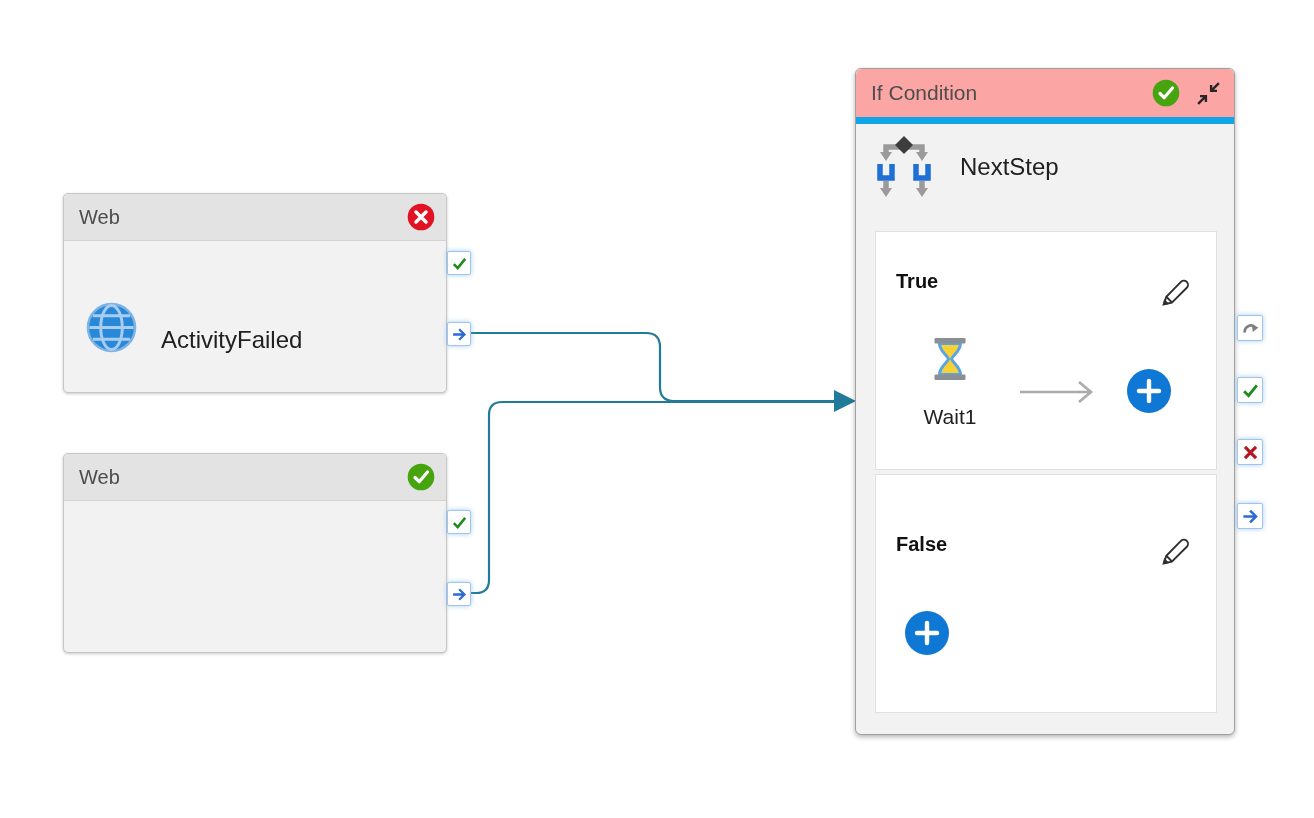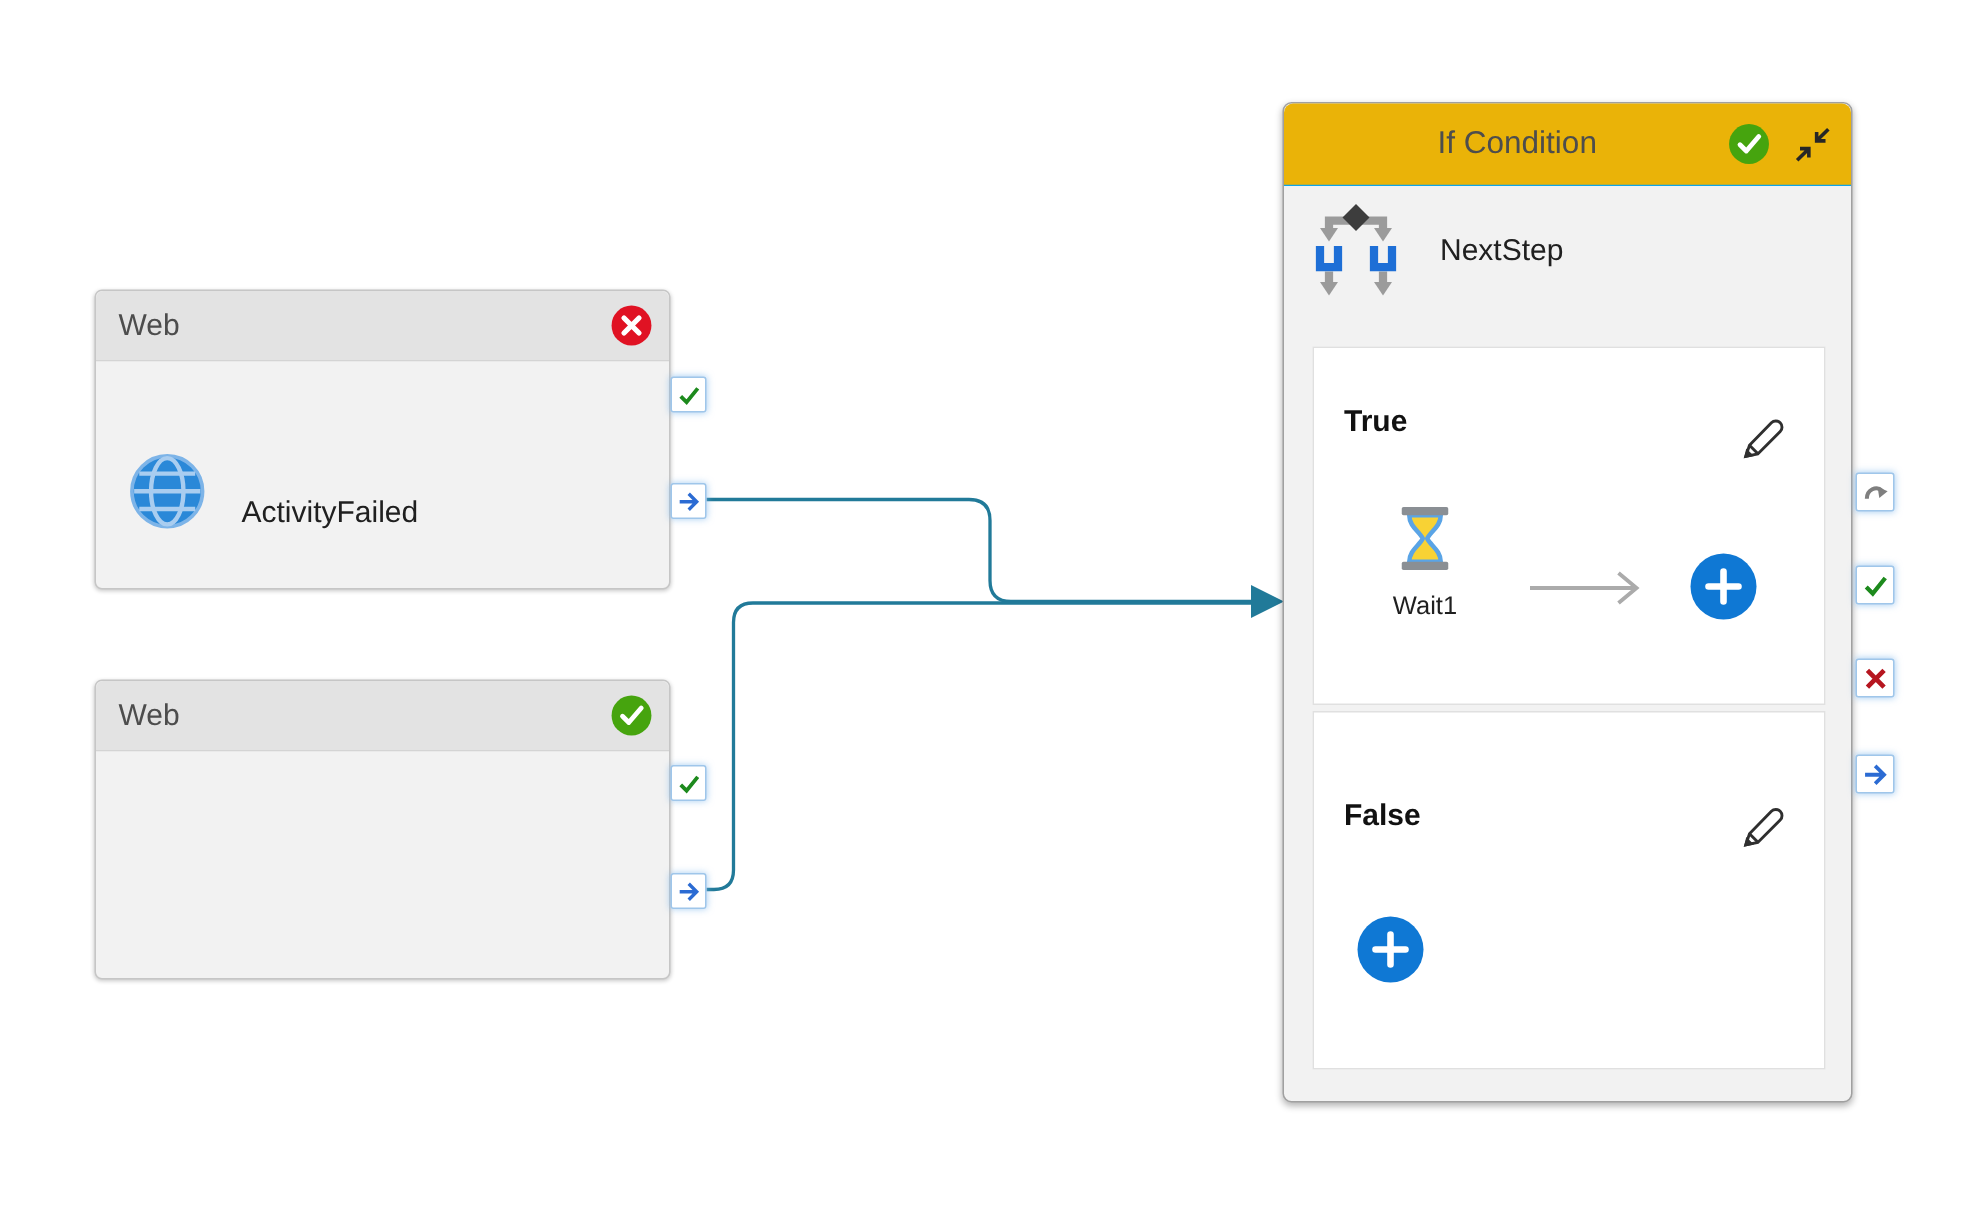--- a/index.html
+++ b/index.html
@@ -18,41 +18,41 @@
     box-shadow: 0 1px 3px rgba(0,0,0,.22);
   }
   .activity-box .box-header {
     height: 47px; background: #e3e3e3; border-bottom: 1px solid #d4d4d4;
     border-radius: 5px 5px 0 0; display: flex; align-items: center; padding: 0 11px 0 15px;
   }
   .box-type-label { flex: 1; font-size: 20px; color: #4d4d4d; }
   .status-circle { width: 28px; height: 28px; flex: 0 0 auto; }
   .activity-box .box-body { display: flex; align-items: flex-end; padding-left: 21px; height: 113px; }
   .globe-wrap { width: 53px; height: 53px; margin-right: 23px; }
-  .activity-name { font-size: 20px; color: #202020; }
+  .activity-name { font-size: 24px; color: #202020; }
 
   
   .port {
     position: absolute; width: 24px; height: 24px; background: #ffffff;
     border: 1px solid #9fc6ea; border-radius: 2px;
     box-shadow: 0 0 5px rgba(120,180,235,.65);
     display: flex; align-items: center; justify-content: center;
   }
   .port svg { display: block; }
   .port-lg { width: 26px; height: 26px; }
 
   
   #if-box {
     position: absolute; left: 855px; top: 68px; width: 380px; height: 667px;
     background: #f2f2f2; border: 1px solid #a0a0a0; border-radius: 6px;
     box-shadow: 0 2px 5px rgba(0,0,0,.3);
   }
   #if-box .box-header {
-    height: 55px; background: #eab308; border-bottom: 1px solid #0ea5e9;
-    border-radius: 6px 6px 0 0; display: flex; align-items: center; padding: 0 12px 0 15px; text-align: center;
+    height: 55px; background: #fca5a5; border-bottom: 7px solid #0ea5e9;
+    border-radius: 6px 6px 0 0; display: flex; align-items: center; padding: 0 12px 0 15px;
   }
   #if-box .box-type-label { font-size: 21px; }
   .collapse-button { width: 28px; height: 28px; margin-left: 14px; cursor: pointer;
     display: flex; align-items: center; justify-content: center; }
   .if-name-row { position: absolute; left: 16px; top: 64px; display: flex; align-items: center; gap: 24px; }
   .branch-icon-wrap { width: 64px; height: 68px; }
 
   .branch-card {
     position: absolute; left: 19px; width: 342px; height: 239px;
     background: #ffffff; border: 1px solid #e0e0e0;
@@ -61,21 +61,21 @@
   #false-card { top: 405px; }
   .branch-label { position: absolute; left: 20px; font-size: 20px; font-weight: bold; color: #111111; }
   #true-card .branch-label { top: 38px; }
   #false-card .branch-label { top: 58px; text-align: center; }
   .edit-button { position: absolute; right: 26px; width: 32px; height: 40px; cursor: pointer; }
   #true-card .edit-button { top: 40px; }
   #false-card .edit-button { top: 56px; }
 
   .wait-activity { position: absolute; left: 38px; top: 106px; width: 72px; text-align: center; cursor: pointer; }
   .wait-icon-wrap { width: 34px; height: 42px; margin: 0 auto; }
-  .wait-label { margin-top: 9px; font-size: 17px; color: #1f1f1f; }
+  .wait-label { margin-top: 21px; font-size: 21px; color: #1f1f1f; }
 
   .flow-arrow { position: absolute; left: 142px; top: 147px; }
 
   .plus-button {
     position: absolute; width: 44px; height: 44px; border-radius: 50%;
     background: #0f78d4; display: flex; align-items: center; justify-content: center; cursor: pointer;
   }
   #true-card .plus-button { left: 251px; top: 137px; }
   #false-card .plus-button { left: 29px; top: 136px; }
 </style>

